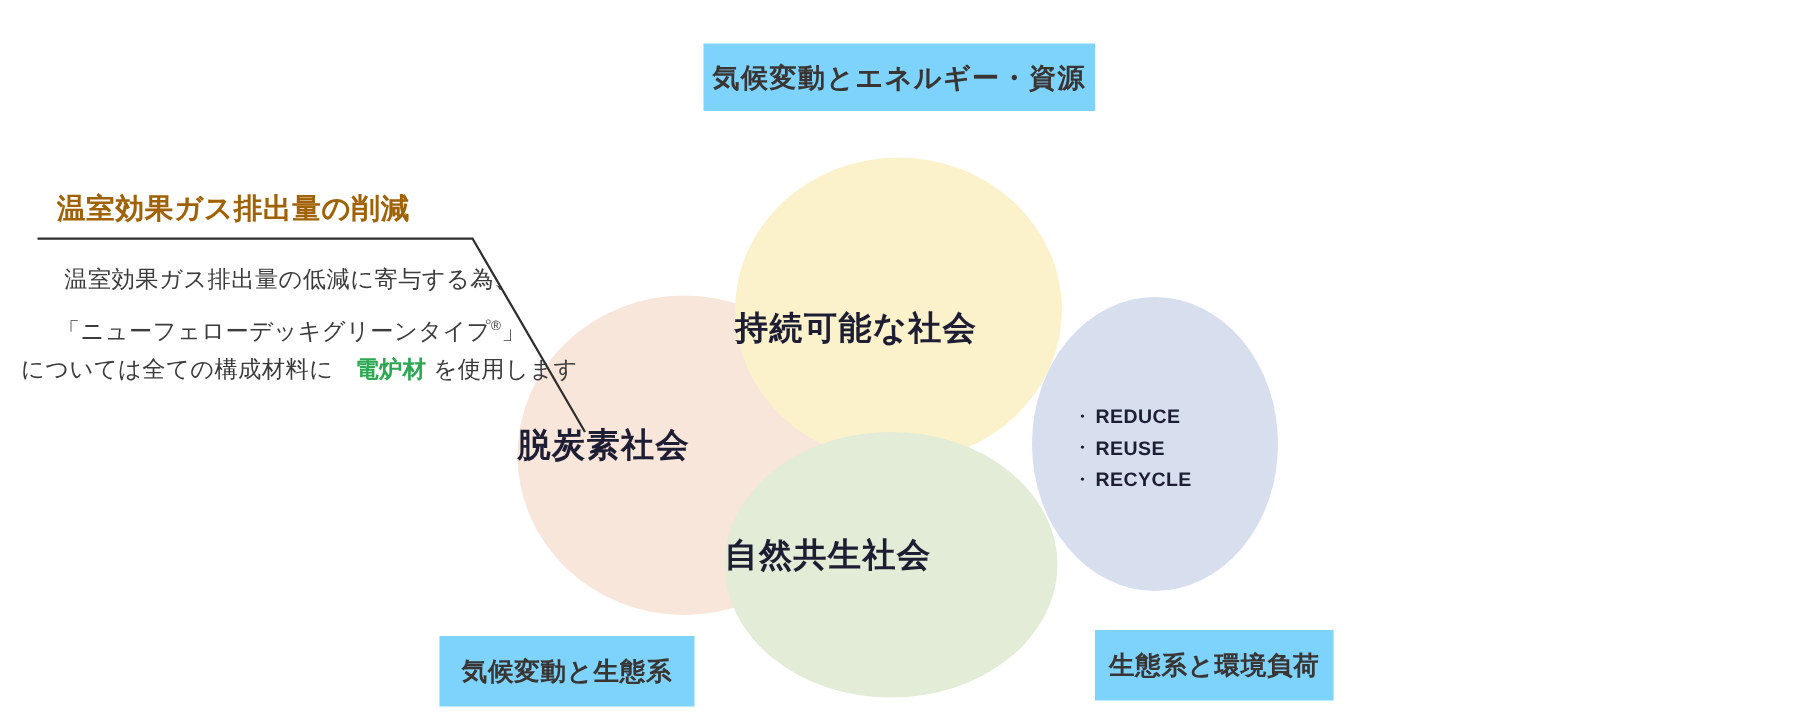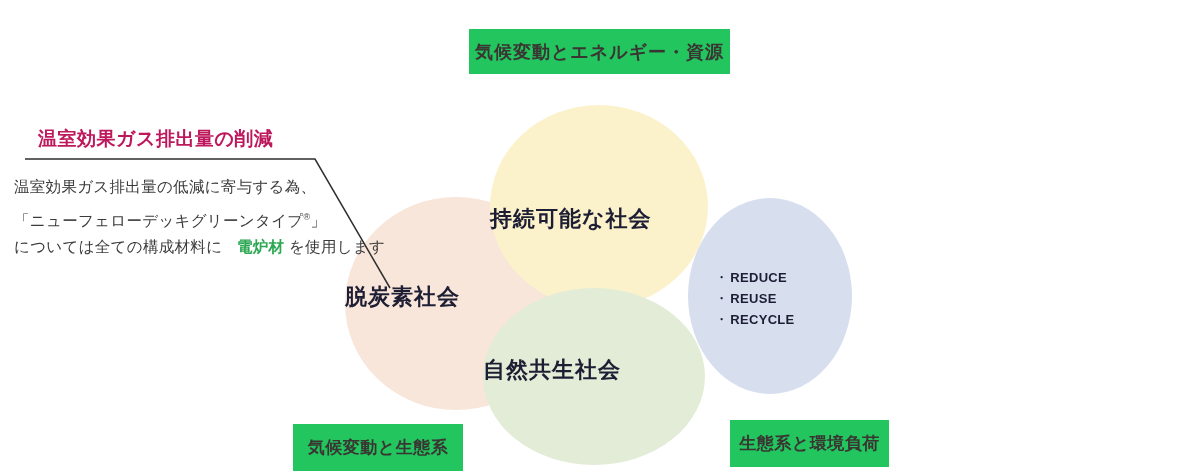--- a/index.html
+++ b/index.html
@@ -37,51 +37,51 @@
   .recycle-block { position: absolute; z-index: 6; left: 716px; top: 253px; }
   .recycle-title { font-weight: bold; font-size: 22px; letter-spacing: 1px; color: #1D1D33; }
   .recycle-items { margin-top: 14px; }
   .recycle-item  { display: flex; align-items: center; height: 21px; font-size: 13px; font-weight: bold; color: #1D1D33; letter-spacing: 0.3px; }
   .recycle-item .bullet { font-size: 11px; margin-right: 3px; }
 
   
   .gray-box {
     position: absolute;
     z-index: 7;
-    background: #22c55e;
+    background: #7dd3fc;
     display: flex;
     align-items: center;
     justify-content: center;
     font-weight: bold;
     color: #3A3532;
   }
   .box-top          { left: 469px; top: 29px;  width: 261px; height: 45px; font-size: 18px; letter-spacing: 1px; }
   .box-bottom-left  { left: 293px; top: 424px; width: 170px; height: 47px; font-size: 17px; letter-spacing: 0.5px; }
   .box-bottom-right { left: 730px; top: 420px; width: 159px; height: 47px; font-size: 17px; letter-spacing: 0.5px; }
 
   
   .annotation-title {
     position: absolute;
     z-index: 8;
     left: 38px; top: 126px;
     font-size: 19px;
     font-weight: bold;
     letter-spacing: 0.5px;
-    color: #be185d;
+    color: #a16207;
   }
   .annotation-body {
     position: absolute;
     z-index: 8;
     left: 14px; top: 173px;
     width: 360px;
     font-size: 15.5px;
     color: #3B3B3B;
     letter-spacing: 0.3px;
   }
-  .annotation-body .line { height: 30px; line-height: 28px; white-space: nowrap; }
+  .annotation-body .line { height: 30px; line-height: 28px; white-space: nowrap; text-align: center; }
   .annotation-body sup { font-size: 9px; vertical-align: super; }
   .highlight-green { color: #2CA853; font-weight: bold; margin-left: 10px; }
 
   .leader-svg { position: absolute; left: 0; top: 0; z-index: 5; pointer-events: none; }
 </style>
 </head>
 <body>
 
 <div class="canvas">
 

